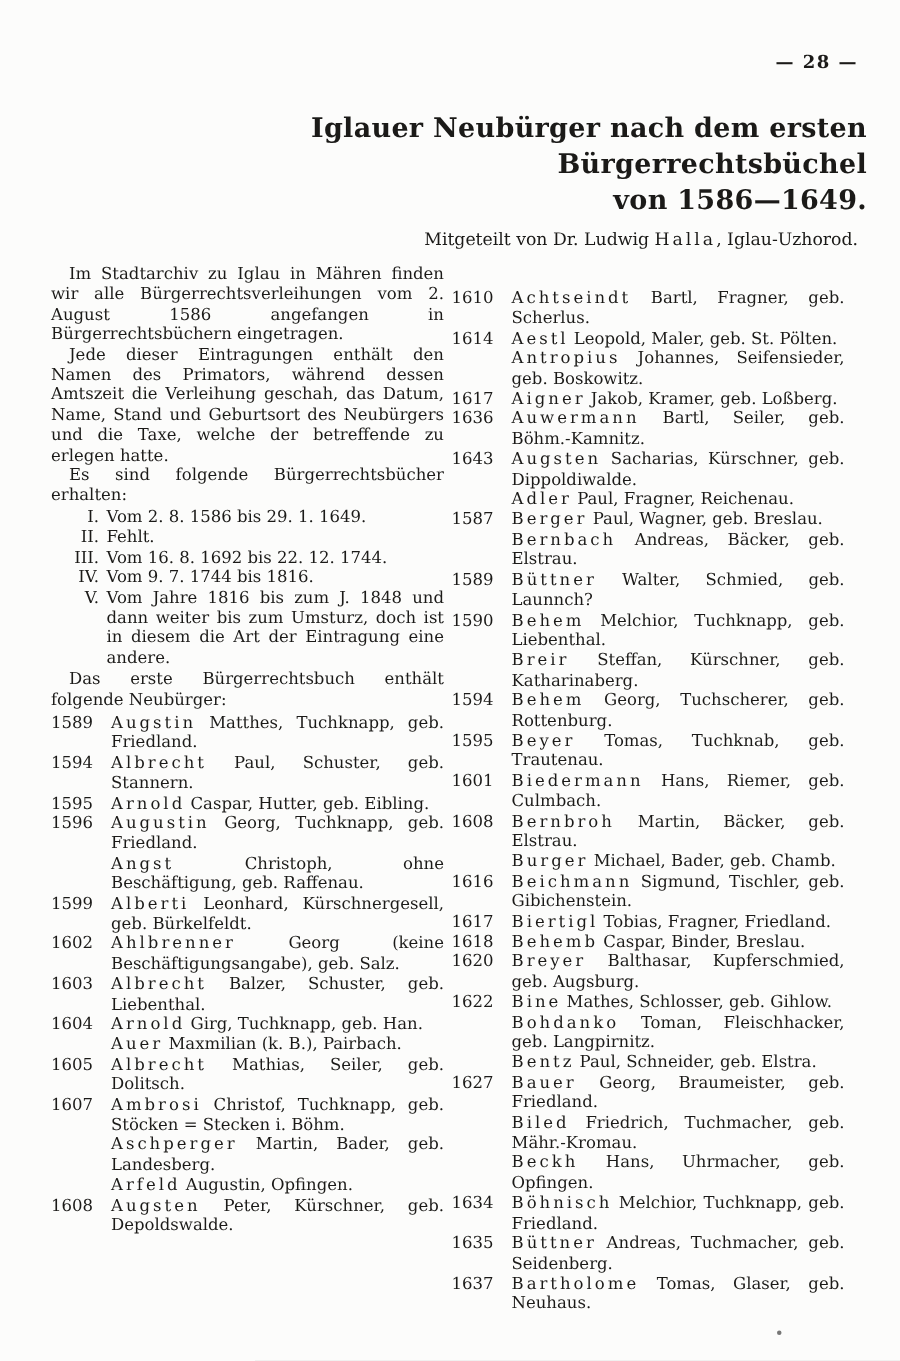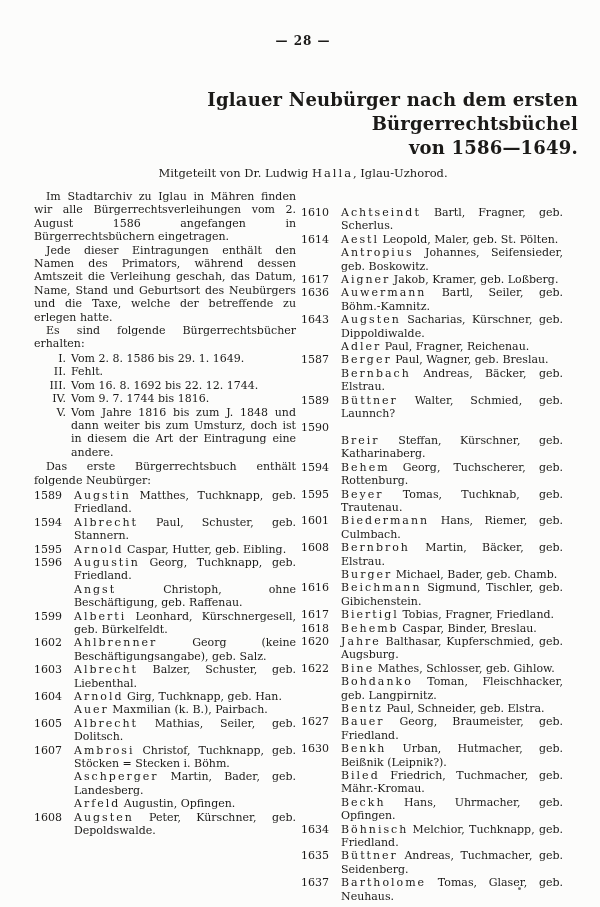--- a/index.html
+++ b/index.html
@@ -8,36 +8,36 @@
     width:600px;height:907px;
     margin:0 auto;
     background:#fcfcfb;
     color:#1b1a18;
     font-family:"DejaVu Serif","Liberation Serif",serif;
     overflow:hidden;
     box-sizing:border-box;
     padding:34px 28px 0 34px;
   }
   .pageno{
-    text-align:center;
+    text-align:right;
     font-size:12px;
     font-weight:bold;
     letter-spacing:1px;
-    margin-bottom:40px;
+    margin-bottom:26px;
   }
   .title{
     text-align:right;
     font-weight:bold;
     font-size:18px;
     line-height:24px;
     letter-spacing:0.2px;
     margin:0 -6px 6px -6px;
   }
   .byline{
-    text-align:center;
+    text-align:right;
     font-size:11.5px;
     margin-bottom:10px;
   }
   .sperr{letter-spacing:2px;}
   .cols{display:flex;gap:5px;}
   .col{width:262px;font-size:11px;line-height:13.4px;text-align:justify;}
   .para{text-indent:12px;margin:0;}
   .books{margin:1px 0 1px 6px;}
   .book{display:flex;}
   .bnum{flex:none;width:26px;text-align:right;margin-right:5px;}
@@ -224,20 +224,21 @@
     <span class="etext"><span class="sperr">Bernbach</span> <span>Andreas, Bäcker, geb. Elstrau.</span></span>
   </div>
 
   <div class="entry">
     <span class="year">1589</span>
     <span class="etext"><span class="sperr">Büttner</span> <span>Walter, Schmied, geb. Launnch?</span></span>
   </div>
 
   <div class="entry">
     <span class="year">1590</span>
+    <span class="etext"><span class="sperr">Behem</span> <span>Melchior, Tuchknapp, geb. Liebenthal.</span></span>
   </div>
 
   <div class="entry">
     <span class="year"></span>
     <span class="etext"><span class="sperr">Breir</span> <span>Steffan, Kürschner, geb. Katharinaberg.</span></span>
   </div>
 
   <div class="entry">
     <span class="year">1594</span>
     <span class="etext"><span class="sperr">Behem</span> <span>Georg, Tuchscherer, geb. Rottenburg.</span></span>
@@ -273,21 +274,21 @@
     <span class="etext"><span class="sperr">Biertigl</span> <span>Tobias, Fragner, Friedland.</span></span>
   </div>
 
   <div class="entry">
     <span class="year">1618</span>
     <span class="etext"><span class="sperr">Behemb</span> <span>Caspar, Binder, Breslau.</span></span>
   </div>
 
   <div class="entry">
     <span class="year">1620</span>
-    <span class="etext"><span class="sperr">Jahre</span> <span>Balthasar, Kupferschmied, geb. Augsburg.</span></span>
+    <span class="etext"><span class="sperr">Breyer</span> <span>Balthasar, Kupferschmied, geb. Augsburg.</span></span>
   </div>
 
   <div class="entry">
     <span class="year">1622</span>
     <span class="etext"><span class="sperr">Bine</span> <span>Mathes, Schlosser, geb. Gihlow.</span></span>
   </div>
 
   <div class="entry">
     <span class="year"></span>
     <span class="etext"><span class="sperr">Bohdanko</span> <span>Toman, Fleischhacker, geb. Langpirnitz.</span></span>
@@ -296,24 +297,20 @@
   <div class="entry">
     <span class="year"></span>
     <span class="etext"><span class="sperr">Bentz</span> <span>Paul, Schneider, geb. Elstra.</span></span>
   </div>
 
   <div class="entry">
     <span class="year">1627</span>
     <span class="etext"><span class="sperr">Bauer</span> <span>Georg, Braumeister, geb. Friedland.</span></span>
   </div>
 
-  <div class="entry">
-    <span class="year">1630</span>
-    <span class="etext"><span class="sperr">Benkh</span> <span>Urban, Hutmacher, geb. Beißnik (Leipnik?).</span></span>
-  </div>
 
   <div class="entry">
     <span class="year"></span>
     <span class="etext"><span class="sperr">Biled</span> <span>Friedrich, Tuchmacher, geb. Mähr.-Kromau.</span></span>
   </div>
 
   <div class="entry">
     <span class="year"></span>
     <span class="etext"><span class="sperr">Beckh</span> <span>Hans, Uhrmacher, geb. Opfingen.</span></span>
   </div>

